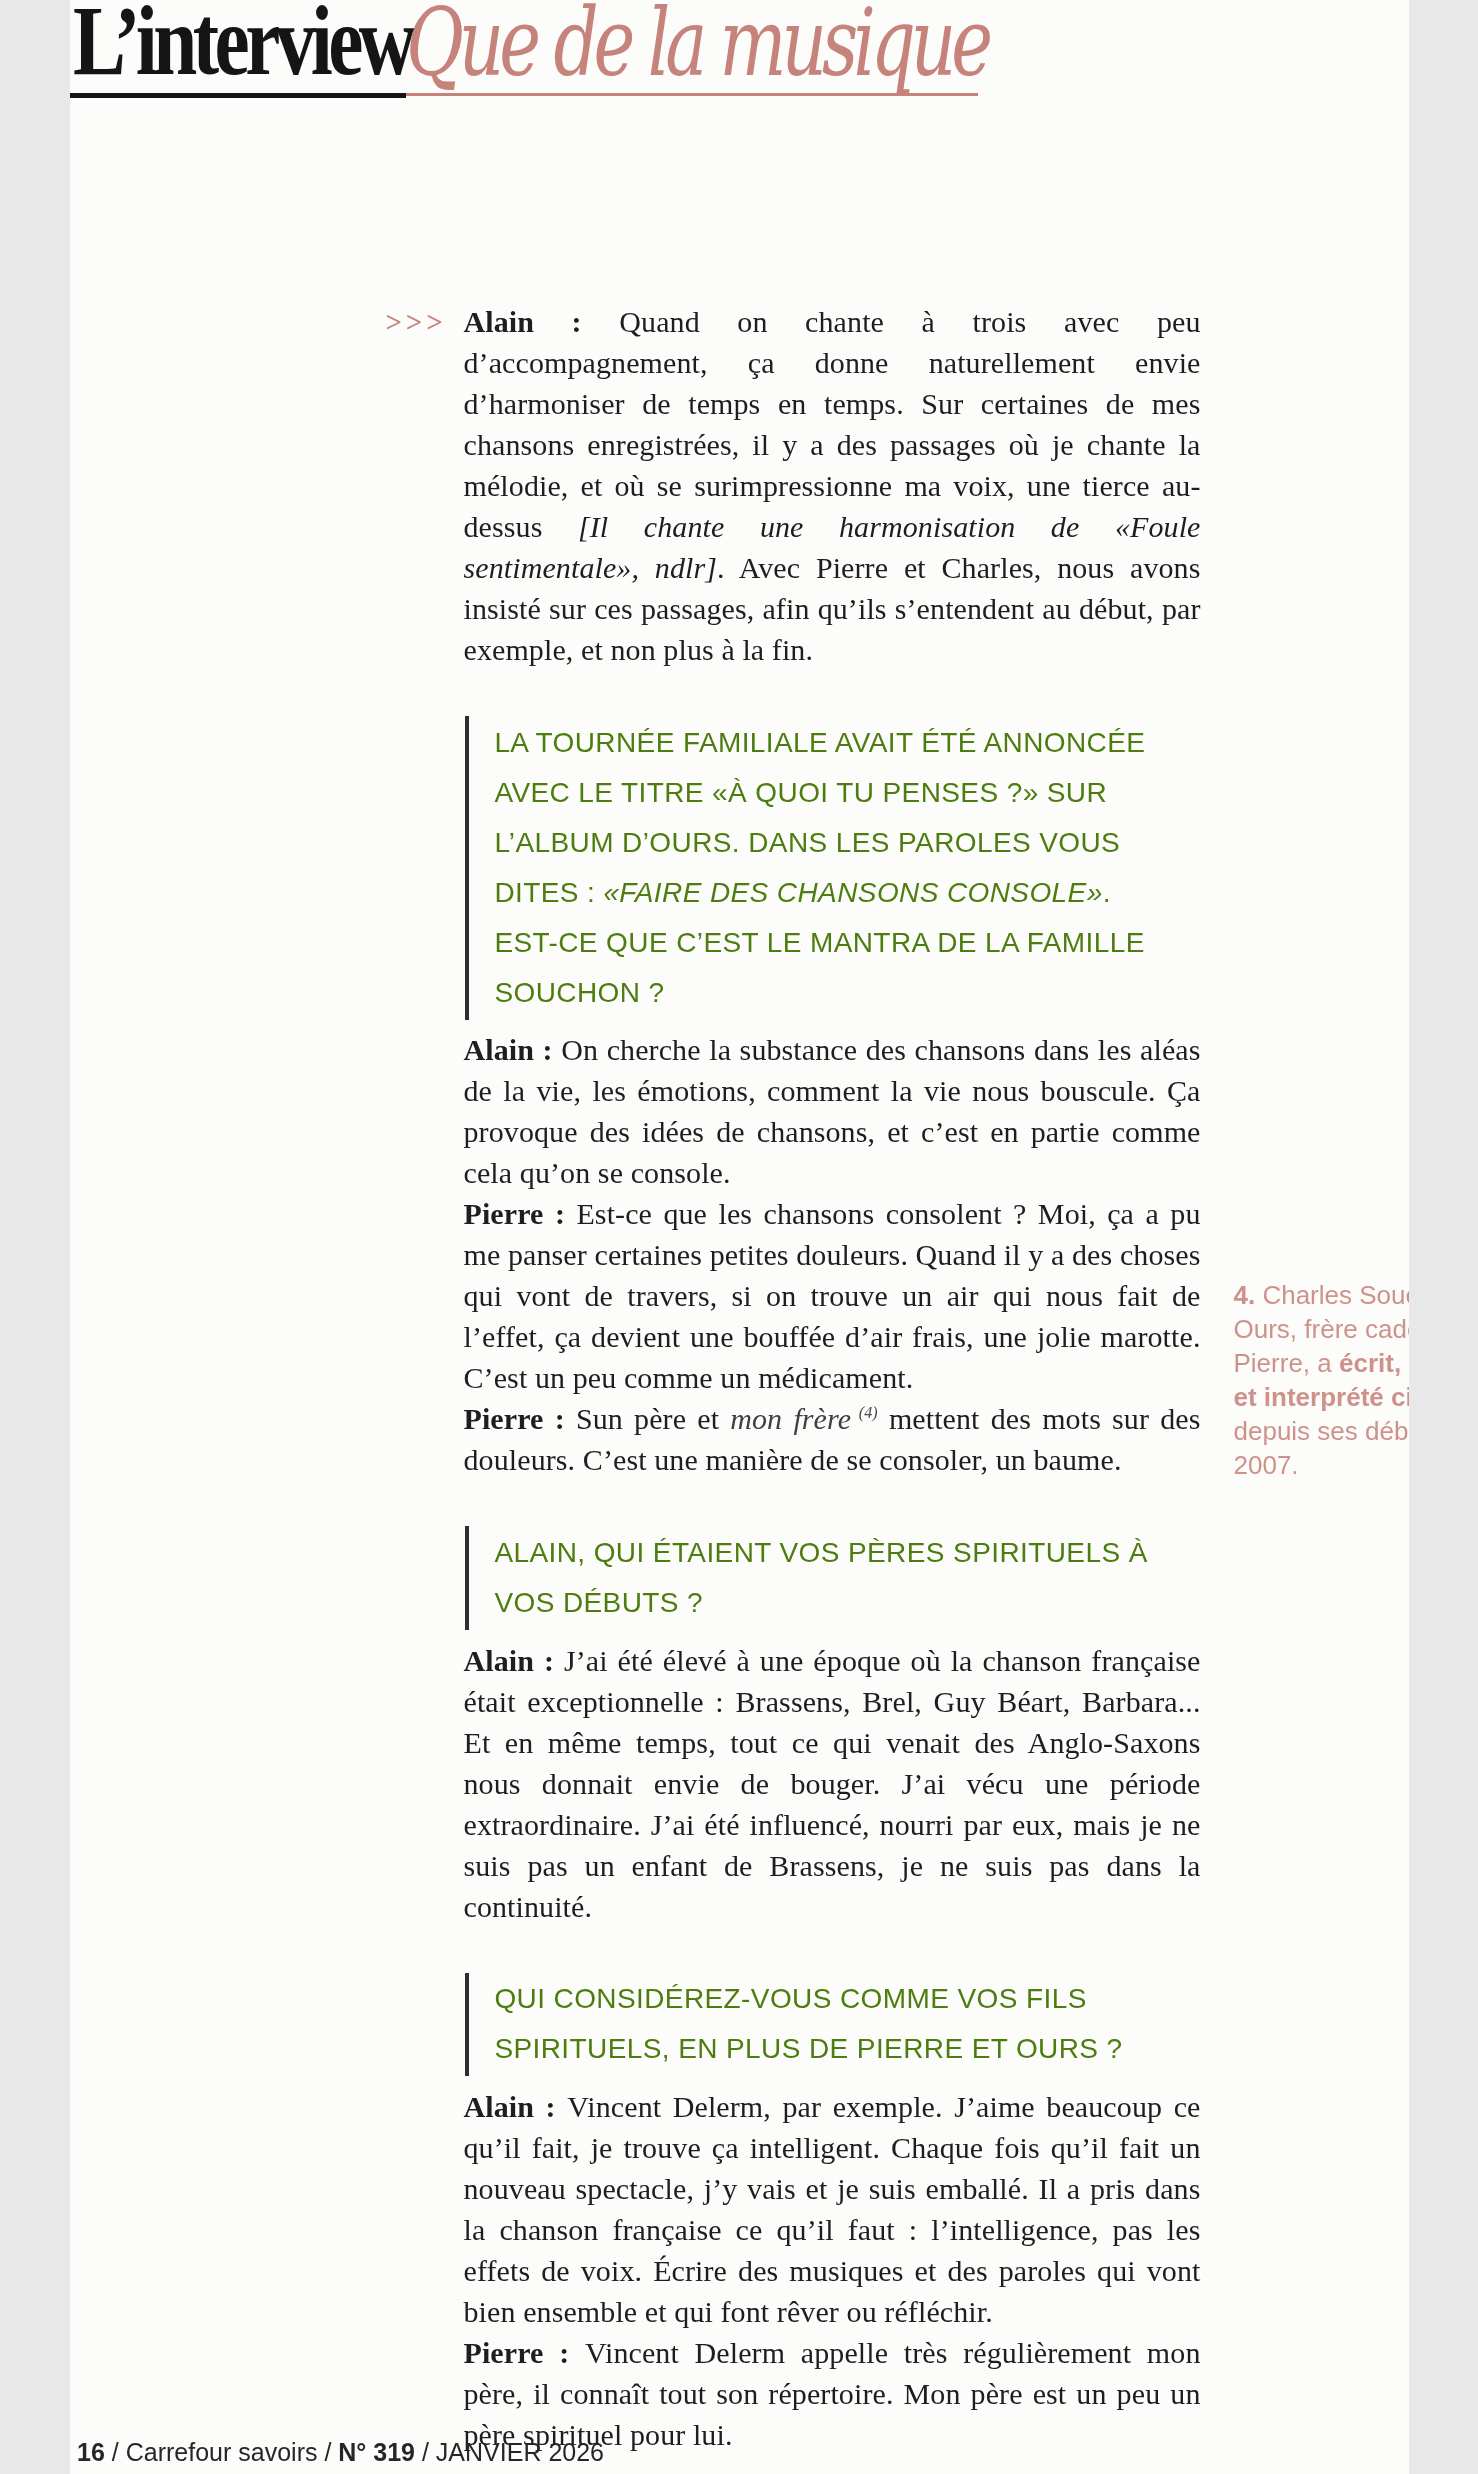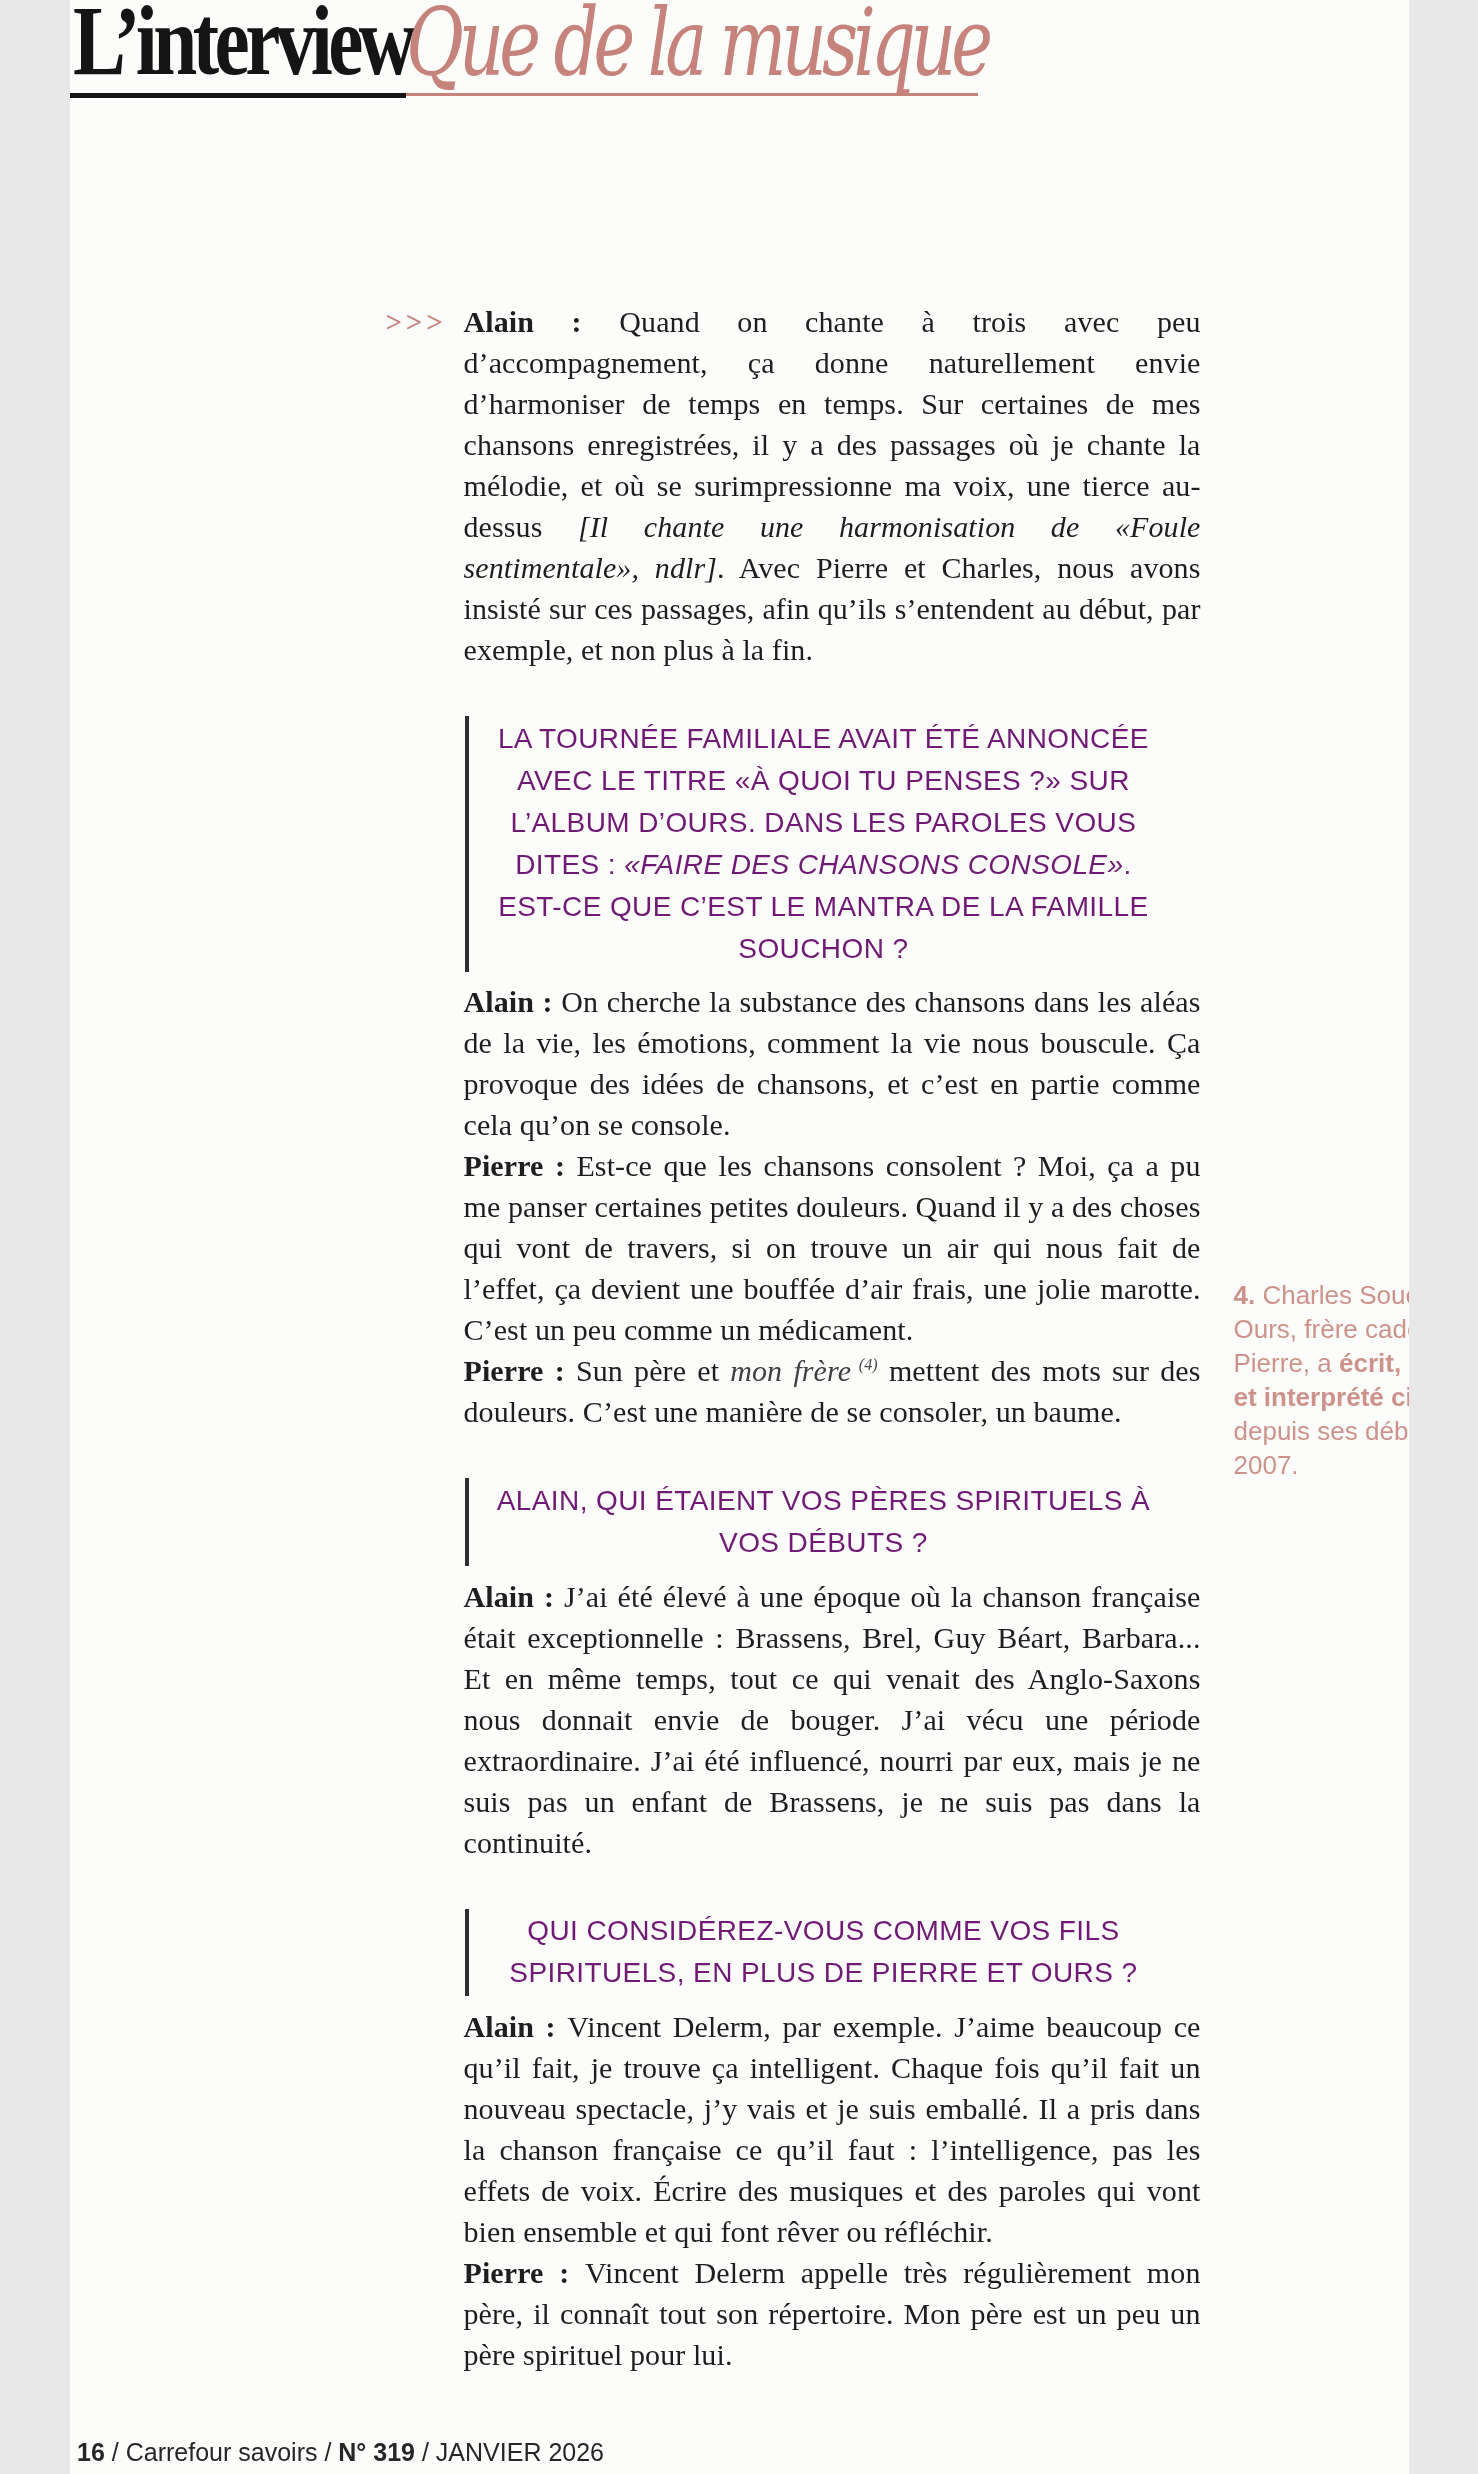--- a/index.html
+++ b/index.html
@@ -50,24 +50,24 @@
   .seg-accent { font-style:italic; }
   .seg-plain  { }
   sup.seg-sup { font-size:16px; font-style:italic; color:#4a4a4a; line-height:0; }
 
   .question {
     border-left:4.8px solid #2e2e2e;
     padding:1.9px 0 1.9px 25px;
     margin:46px 0 9.5px 1.9px;
     max-width:658px;
     font-family:"Liberation Sans", sans-serif;
-    font-size:28px; line-height:42px;
+    font-size:28px; line-height:50px;
     letter-spacing:0.4px;
-    color:#701a75;
-    text-align:center;
+    color:#4d7c0f;
+    text-align:left;
   }
   .seg-qitalic { font-style:italic; }
 
   .marker {
     position:absolute; left:-78px; top:1px;
     font-family:"Liberation Serif", serif;
     font-weight:700; font-size:29px; letter-spacing:3.8px;
   }
 
   

